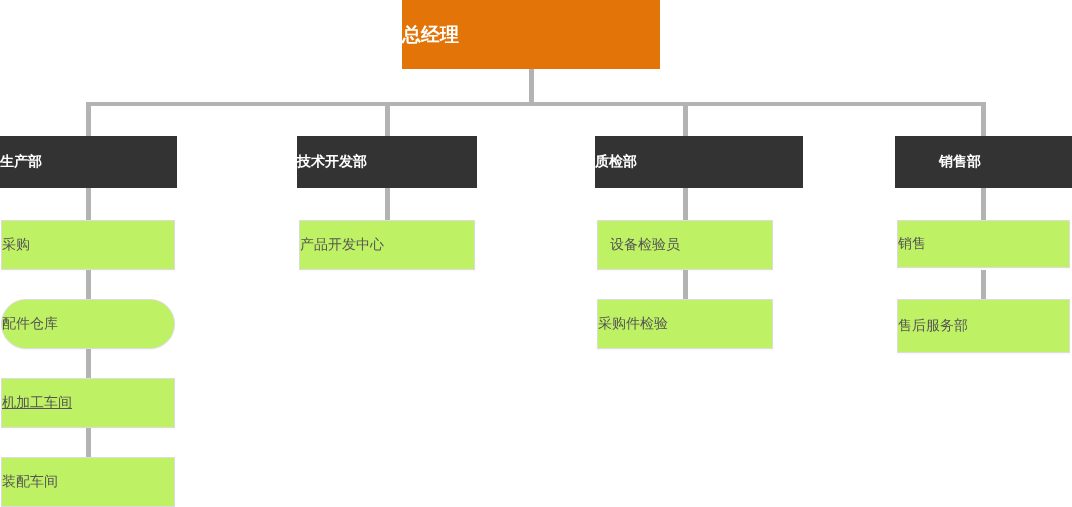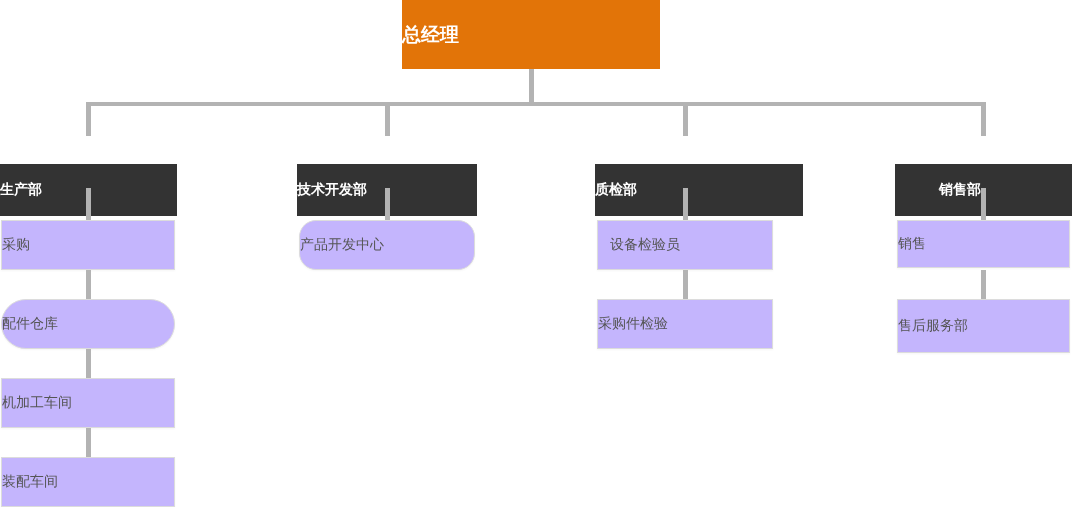--- a/index.html
+++ b/index.html
@@ -27,24 +27,23 @@
     background: #E27408;
     color: #ffffff;
     font-weight: bold;
     font-size: 19px;
   }
   .dept-node {
     background: #333333;
     color: #ffffff;
     font-weight: bold;
     font-size: 14px;
-    margin-top: 28px;
   }
   .leaf-node {
-    background: #c4b5fd;
+    background: #bef264;
     border: 1px solid #DCDCDC;
     color: #555555;
     font-size: 14px;
     box-shadow: 0 1px 2px rgba(0,0,0,0.04);
   }
   .connector {
     position: absolute;
     background: #B3B3B3;
   }
 </style>
@@ -71,33 +70,33 @@
   </div>
   <div class="connector" style="left:86px; top:188px; width:5px; height:32px;"></div>
   <div class="node leaf-node" style="left:1px; top:220px; width:174px; height:50px;">
     <span>采购</span>
   </div>
   <div class="connector" style="left:86px; top:270px; width:5px; height:29px;"></div>
   <div class="node leaf-node" style="left:1px; top:299px; width:174px; height:50px;border-radius:25px;">
     <span>配件仓库</span>
   </div>
   <div class="connector" style="left:86px; top:349px; width:5px; height:29px;"></div>
-  <div class="node leaf-node" style="left:1px; top:378px; width:174px; height:50px;">
+  <div class="node leaf-node" style="left:1px; top:378px; width:174px; height:50px;text-decoration:underline;">
     <span>机加工车间</span>
   </div>
   <div class="connector" style="left:86px; top:428px; width:5px; height:29px;"></div>
   <div class="node leaf-node" style="left:1px; top:457px; width:174px; height:50px;">
     <span>装配车间</span>
   </div>
 
   <div class="node dept-node" style="left:297px; top:136px; width:180px; height:52px;">
     <span>技术开发部</span>
   </div>
   <div class="connector" style="left:385px; top:188px; width:5px; height:32px;"></div>
-  <div class="node leaf-node" style="left:299px; top:220px; width:176px; height:50px;border-radius:17px;">
+  <div class="node leaf-node" style="left:299px; top:220px; width:176px; height:50px;">
     <span>产品开发中心</span>
   </div>
 
   <div class="node dept-node" style="left:595px; top:136px; width:208px; height:52px;">
     <span>质检部</span>
   </div>
   <div class="connector" style="left:683px; top:188px; width:5px; height:32px;"></div>
   <div class="node leaf-node" style="left:597px; top:220px; width:176px; height:50px;padding-left:12px;">
     <span>设备检验员</span>
   </div>

